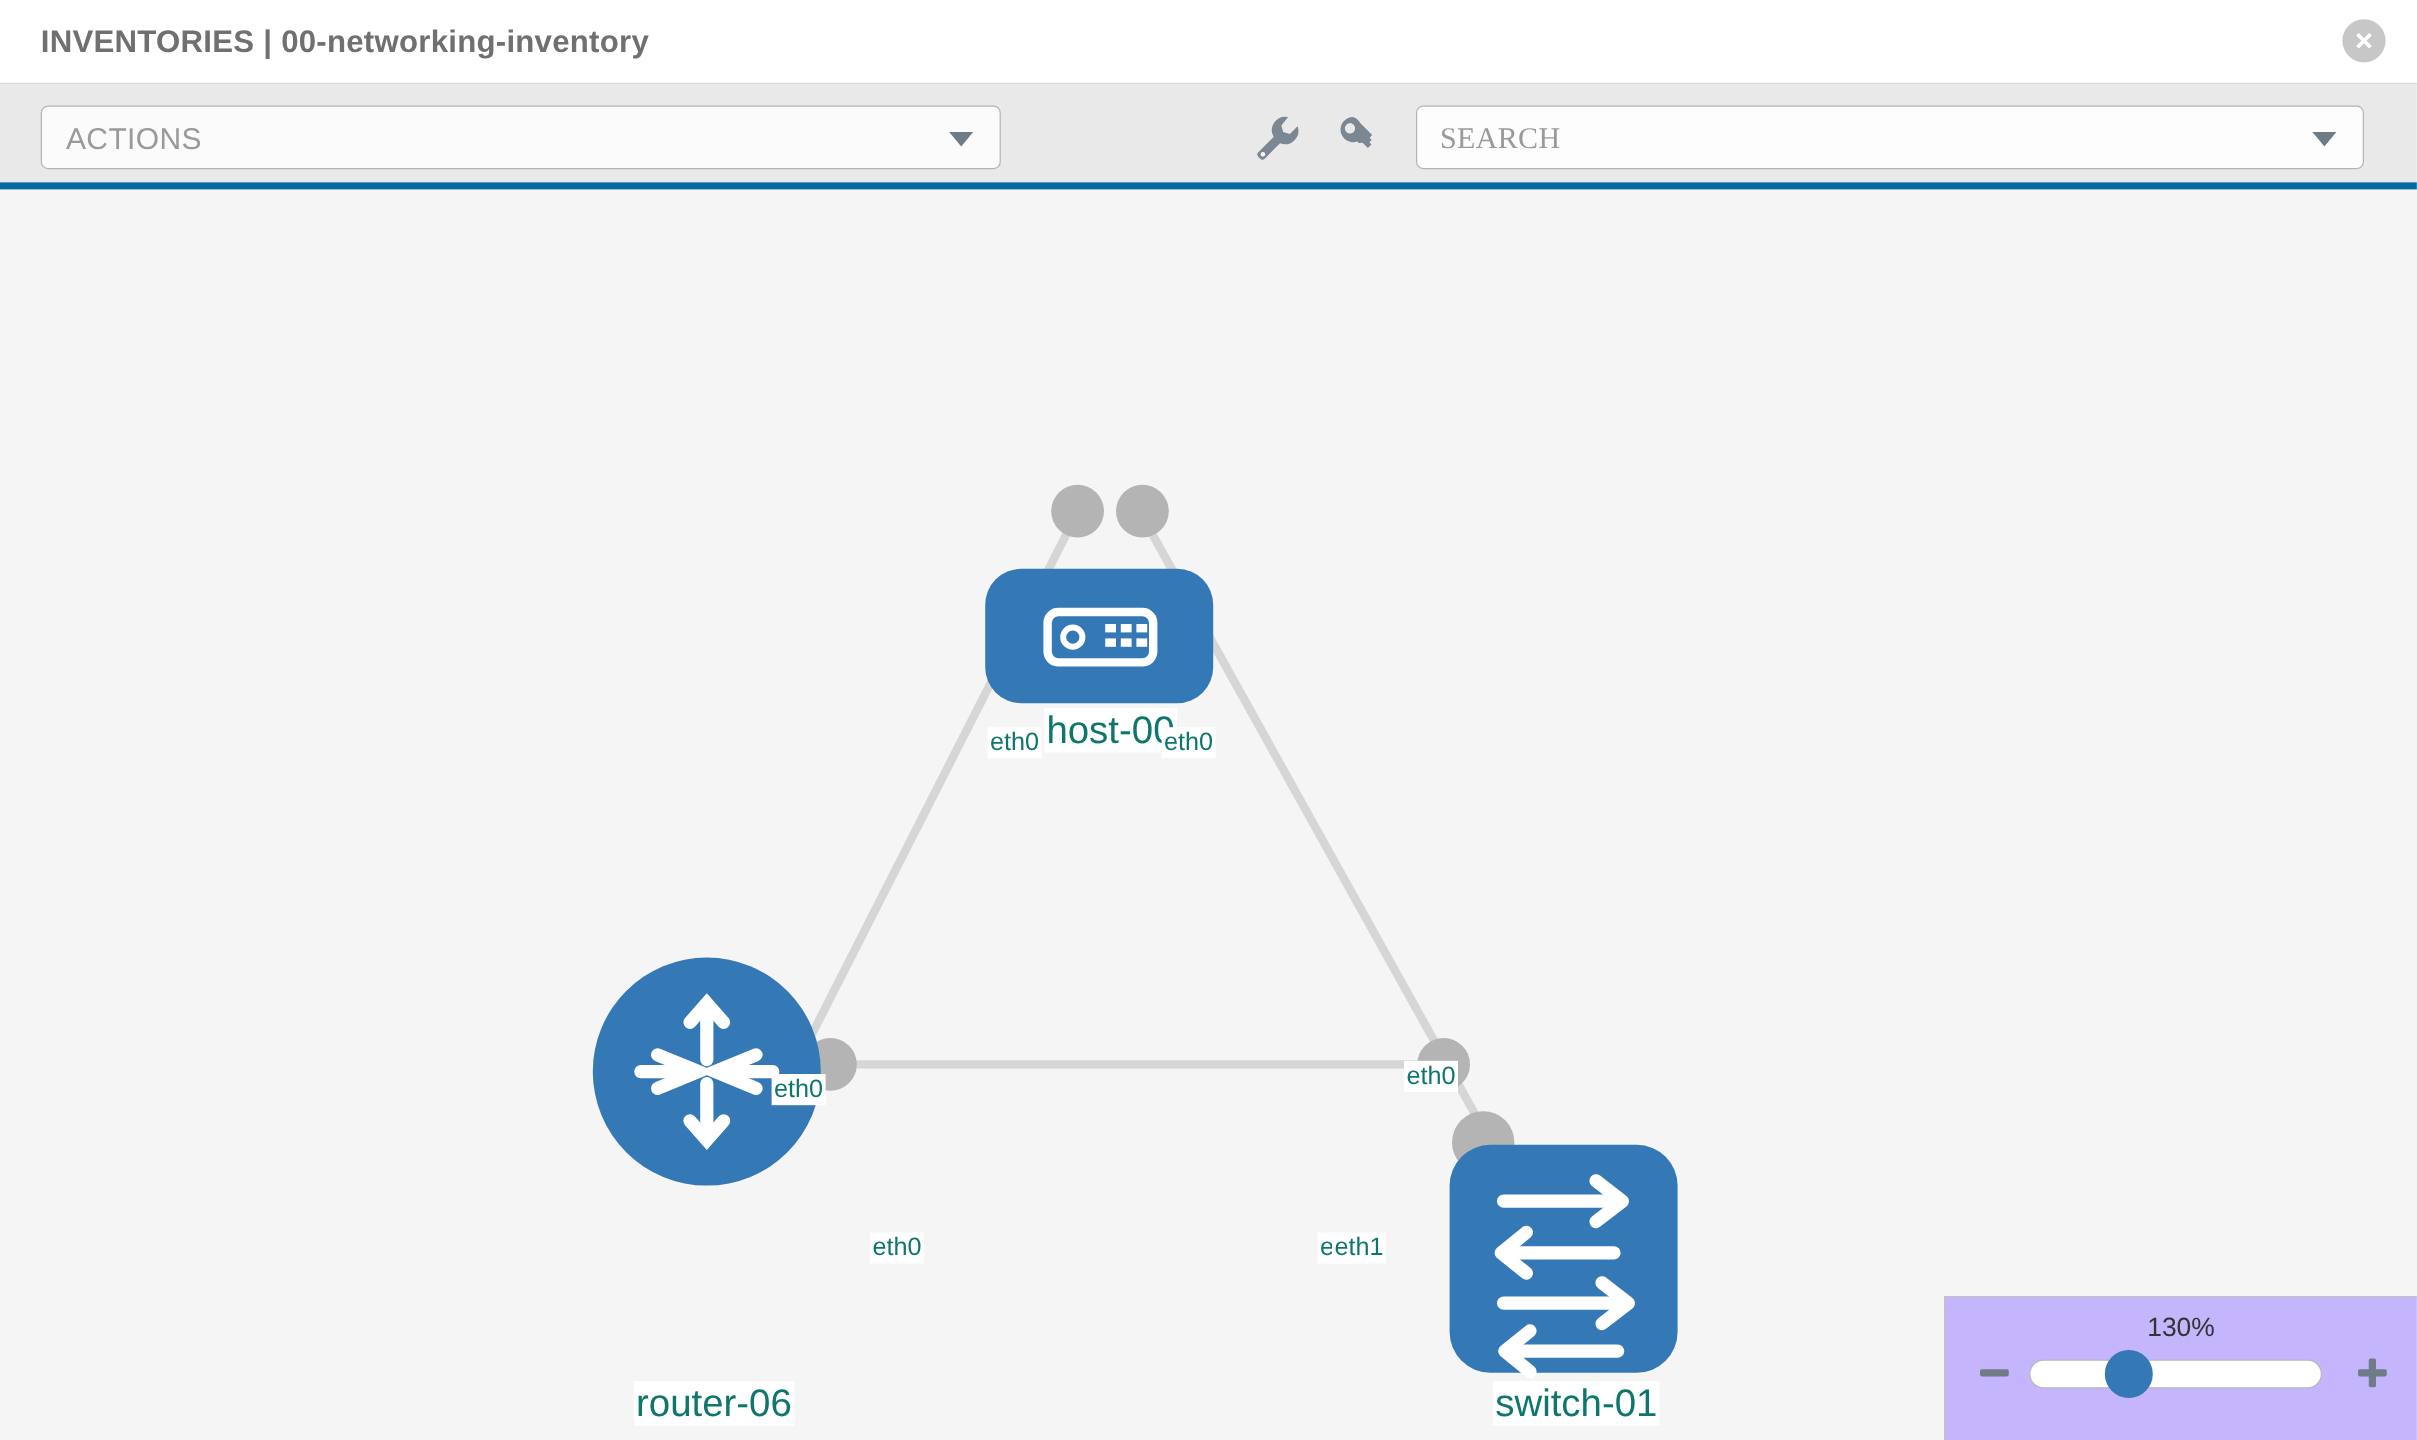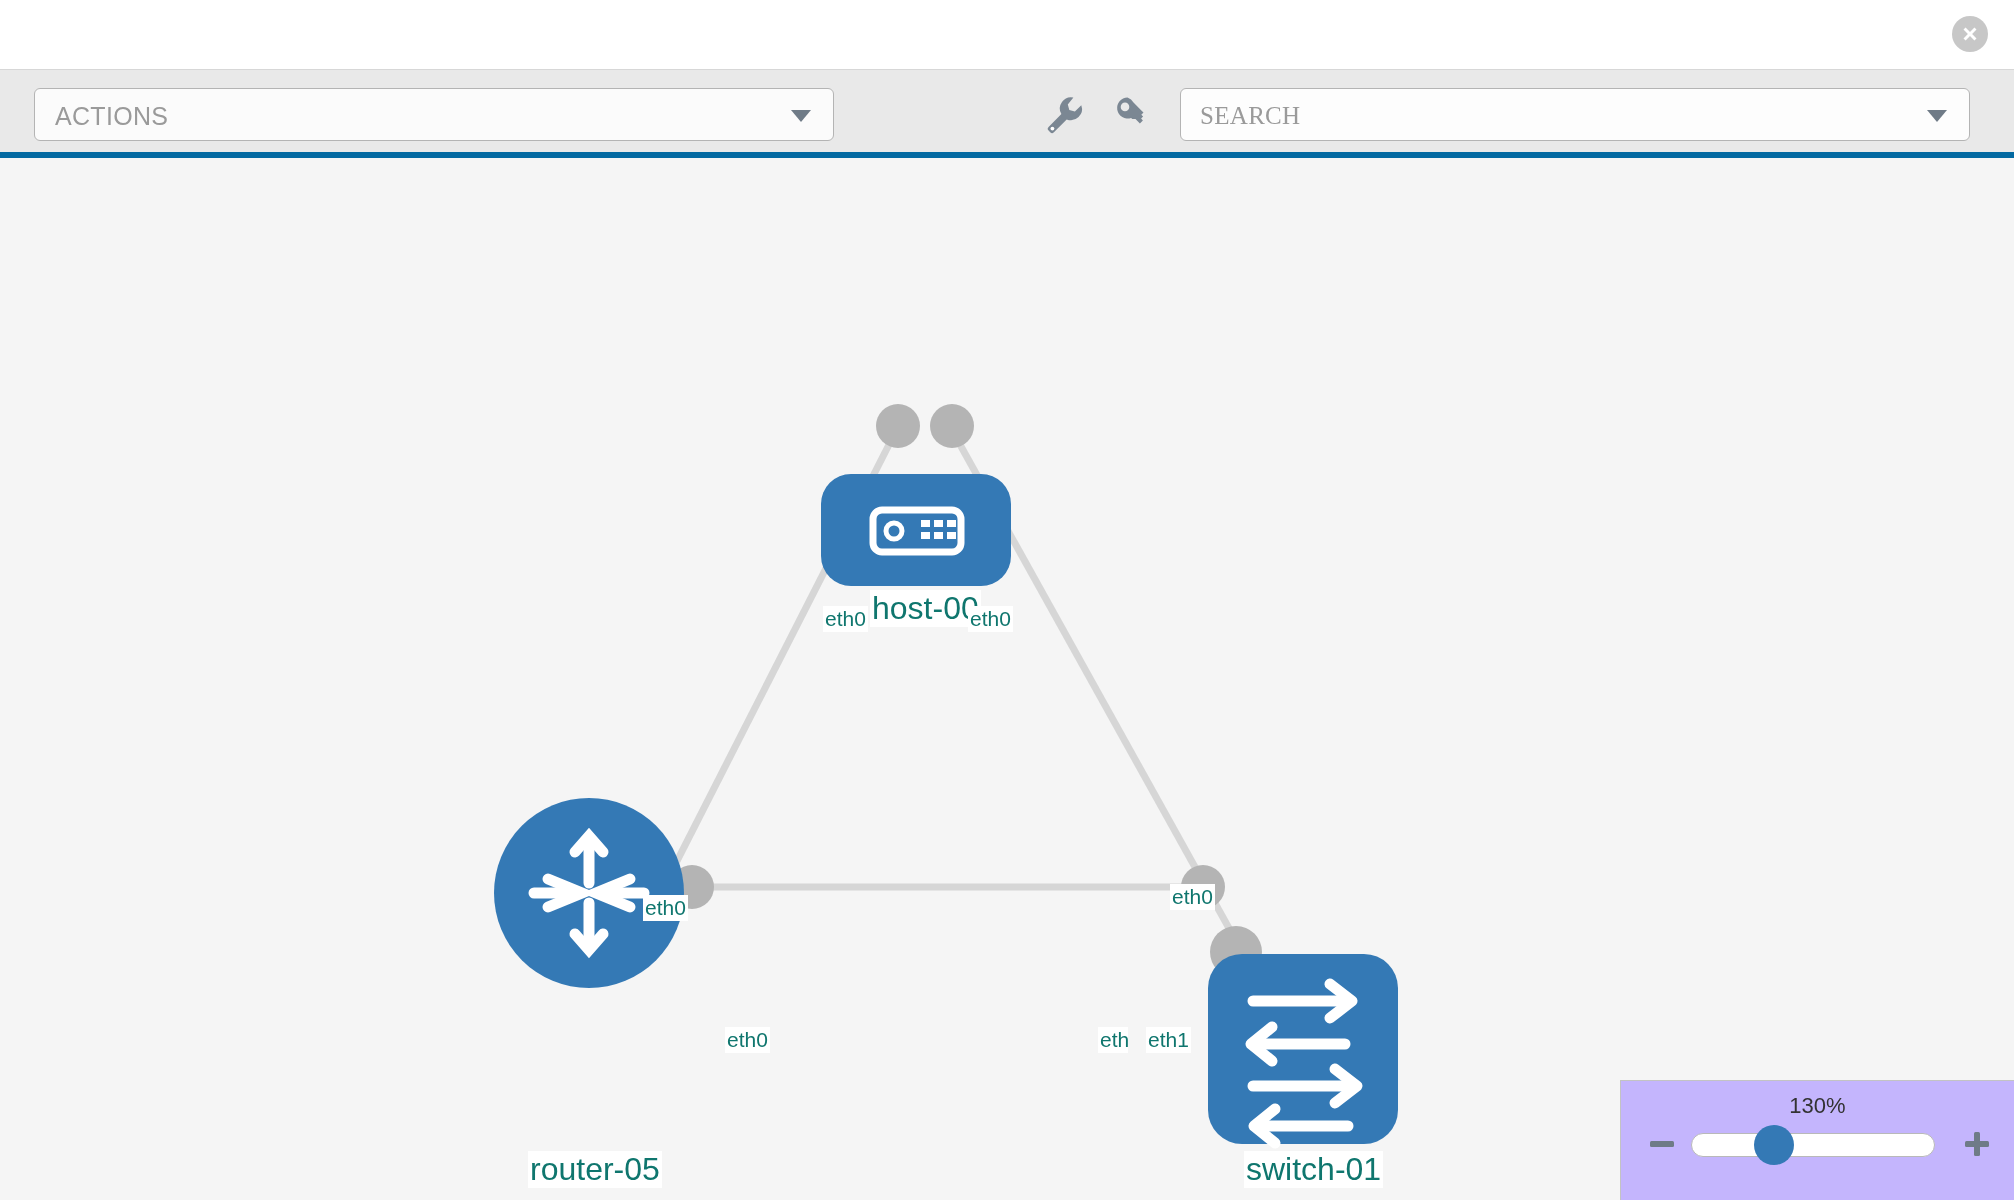--- a/index.html
+++ b/index.html
@@ -200,20 +200,21 @@
     height: 40px;
     border-radius: 50%;
     background: #3479b5;
     cursor: grab;
   }
 </style>
 </head>
 <body>
 
 <div class="header">
+  <div class="page-title">INVENTORIES | 00-networking-inventory</div>
   <button class="close-btn">
     <span>
       <svg width="36" height="36" viewBox="0 0 36 36">
         <path d="M11.5 13.6 L13.6 11.5 L18 15.9 L22.4 11.5 L24.5 13.6 L20.1 18 L24.5 22.4 L22.4 24.5 L18 20.1 L13.6 24.5 L11.5 22.4 L15.9 18 Z" fill="#ffffff"></path>
       </svg>
     </span>
   </button>
 </div>
 
 <div class="toolbar">
@@ -310,23 +311,23 @@
 
   <span class="chip small" style="left:823px; top:448px;">eth0</span>
   <span class="chip big" style="left:870px; top:432px;">host-00</span>
   <span class="chip small" style="left:968px; top:448px;">eth0</span>
 
   <span class="chip small" style="left:643px; top:737px;">eth0</span>
   <span class="chip small" style="left:1170px; top:726px;">eth0</span>
 
   <span class="chip small" style="left:725px; top:869px;">eth0</span>
   <span class="chip small" style="left:1098px; top:869px; overflow:hidden; width:26px;">eth0</span>
-  <span class="chip small" style="left:1110px; top:869px;margin-left:36px;">eth1</span>
-
-  <span class="chip big" style="left:528px; top:993px;">router-05</span>
+  <span class="chip small" style="left:1110px; top:869px;">eth1</span>
+
+  <span class="chip big" style="left:528px; top:993px;">router-06</span>
   <span class="chip big" style="left:1244px; top:993px;">switch-01</span>
 
 </div>
 
 <div class="zoom-panel">
   <div class="zoom-value">130%</div>
 
   <div class="zoom-minus">
     <span>
       <svg width="30" height="30" viewBox="0 0 30 30">

